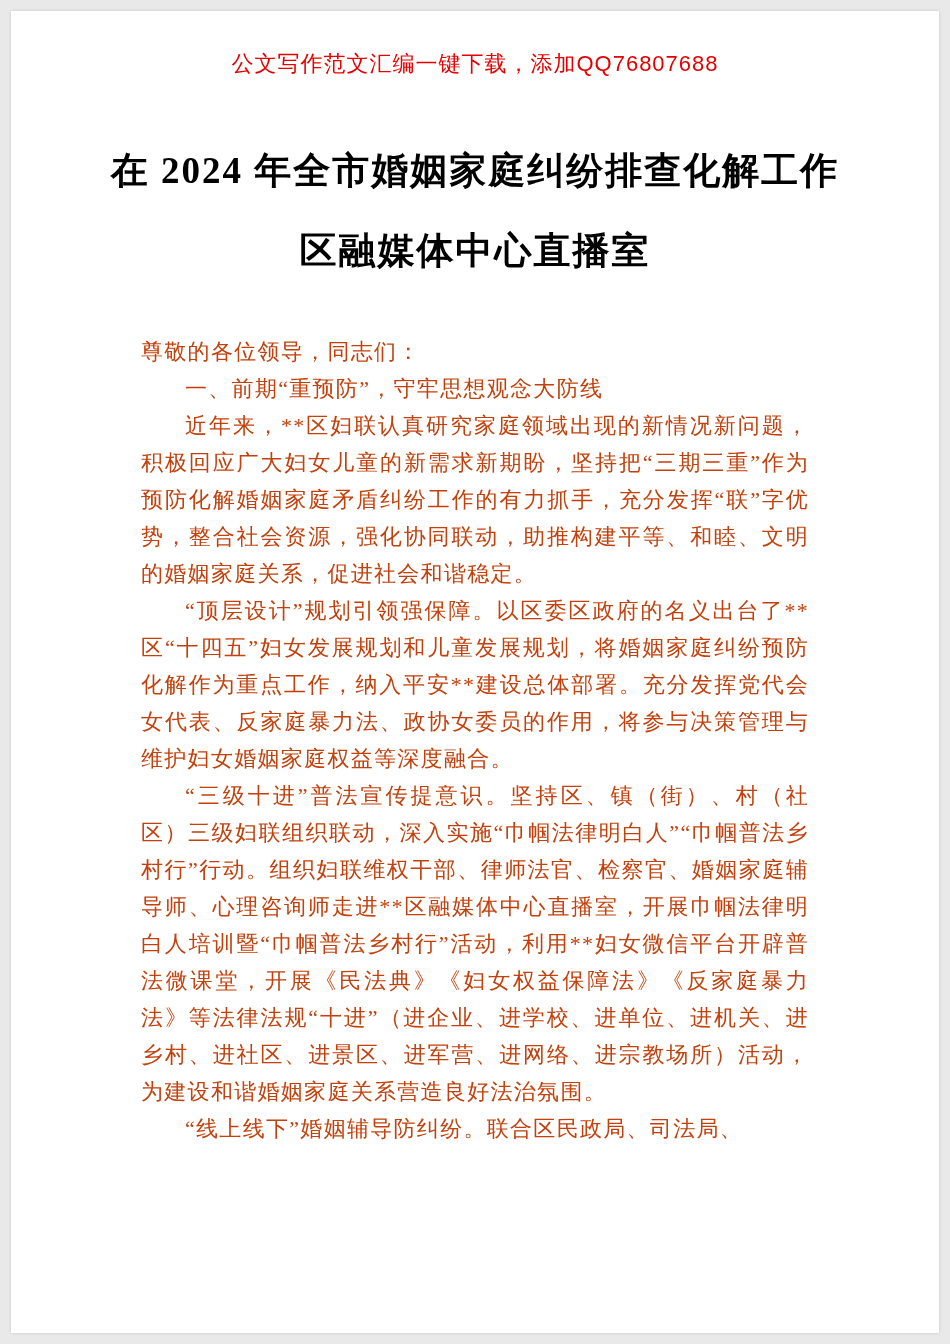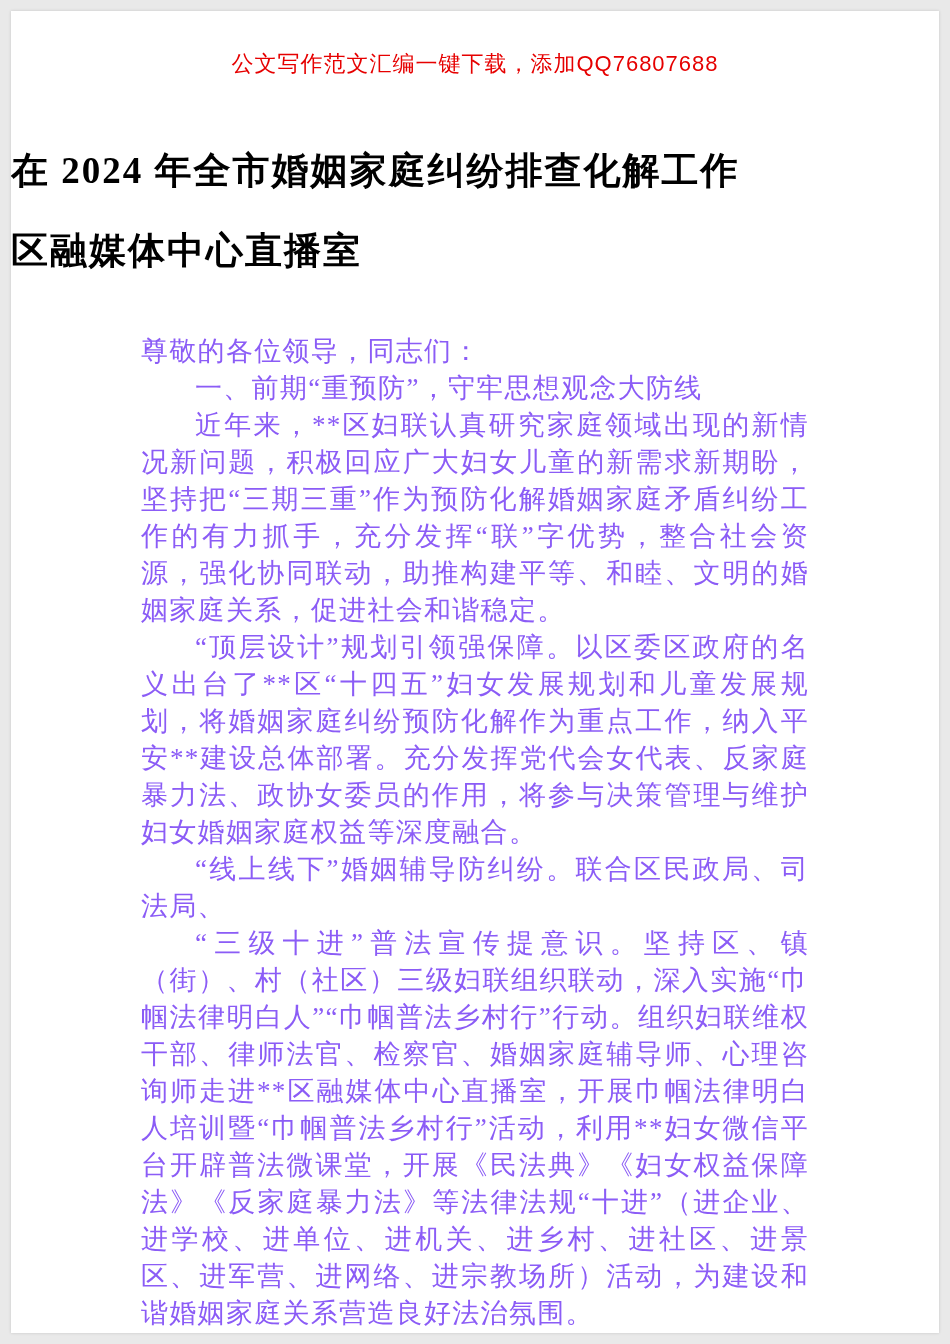--- a/index.html
+++ b/index.html
@@ -27,33 +27,34 @@
   .notice {
     margin-top: 72px;
     text-align: center;
     font-size: 22px;
     letter-spacing: 1px;
     font-family: "Liberation Sans", "DejaVu Sans", sans-serif;
   }
 
   .title {
     margin-top: 52px;
+    text-align: center;
     font-weight: 700;
     font-size: 37px;
     color: #000000;
     letter-spacing: 2px;
     line-height: 80px;
   }
   .title .title-line { display: block; }
 
   .body-text {
     width: 668px;
     margin: 42px auto 0 auto;
-    font-size: 27px;
-    color: #8b5cf6;
+    font-size: 22px;
+    color: #c2410c;
     line-height: 37px;
     text-align: justify;
     text-justify: inter-ideograph;
     letter-spacing: 1.3px;
   }
 
   .body-text p.para { margin: 0; }
   .body-text p.para.indent { text-indent: 2em; }
 </style>
 </head>
@@ -67,18 +68,18 @@
     <h1 class="title">
       <span class="title-line">在 2024 年全市婚姻家庭纠纷排查化解工作</span>
       <span class="title-line">区融媒体中心直播室</span>
     </h1>
 
     <div class="body-text">
         <p class="para">尊敬的各位领导，同志们：</p>
         <p class="para indent">一、前期“重预防”，守牢思想观念大防线</p>
         <p class="para indent">近年来，**区妇联认真研究家庭领域出现的新情况新问题，积极回应广大妇女儿童的新需求新期盼，坚持把“三期三重”作为预防化解婚姻家庭矛盾纠纷工作的有力抓手，充分发挥“联”字优势，整合社会资源，强化协同联动，助推构建平等、和睦、文明的婚姻家庭关系，促进社会和谐稳定。</p>
         <p class="para indent">“顶层设计”规划引领强保障。以区委区政府的名义出台了**区“十四五”妇女发展规划和儿童发展规划，将婚姻家庭纠纷预防化解作为重点工作，纳入平安**建设总体部署。充分发挥党代会女代表、反家庭暴力法、政协女委员的作用，将参与决策管理与维护妇女婚姻家庭权益等深度融合。</p>
+        <p class="para indent">“三级十进”普法宣传提意识。坚持区、镇（街）、村（社区）三级妇联组织联动，深入实施“巾帼法律明白人”“巾帼普法乡村行”行动。组织妇联维权干部、律师法官、检察官、婚姻家庭辅导师、心理咨询师走进**区融媒体中心直播室，开展巾帼法律明白人培训暨“巾帼普法乡村行”活动，利用**妇女微信平台开辟普法微课堂，开展《民法典》《妇女权益保障法》《反家庭暴力法》等法律法规“十进”（进企业、进学校、进单位、进机关、进乡村、进社区、进景区、进军营、进网络、进宗教场所）活动，为建设和谐婚姻家庭关系营造良好法治氛围。</p>
         <p class="para indent">“线上线下”婚姻辅导防纠纷。联合区民政局、司法局、</p>
-        <p class="para indent">“三级十进”普法宣传提意识。坚持区、镇（街）、村（社区）三级妇联组织联动，深入实施“巾帼法律明白人”“巾帼普法乡村行”行动。组织妇联维权干部、律师法官、检察官、婚姻家庭辅导师、心理咨询师走进**区融媒体中心直播室，开展巾帼法律明白人培训暨“巾帼普法乡村行”活动，利用**妇女微信平台开辟普法微课堂，开展《民法典》《妇女权益保障法》《反家庭暴力法》等法律法规“十进”（进企业、进学校、进单位、进机关、进乡村、进社区、进景区、进军营、进网络、进宗教场所）活动，为建设和谐婚姻家庭关系营造良好法治氛围。</p>
       </div>
 
   </div>
 </div>
 
 </body></html>

